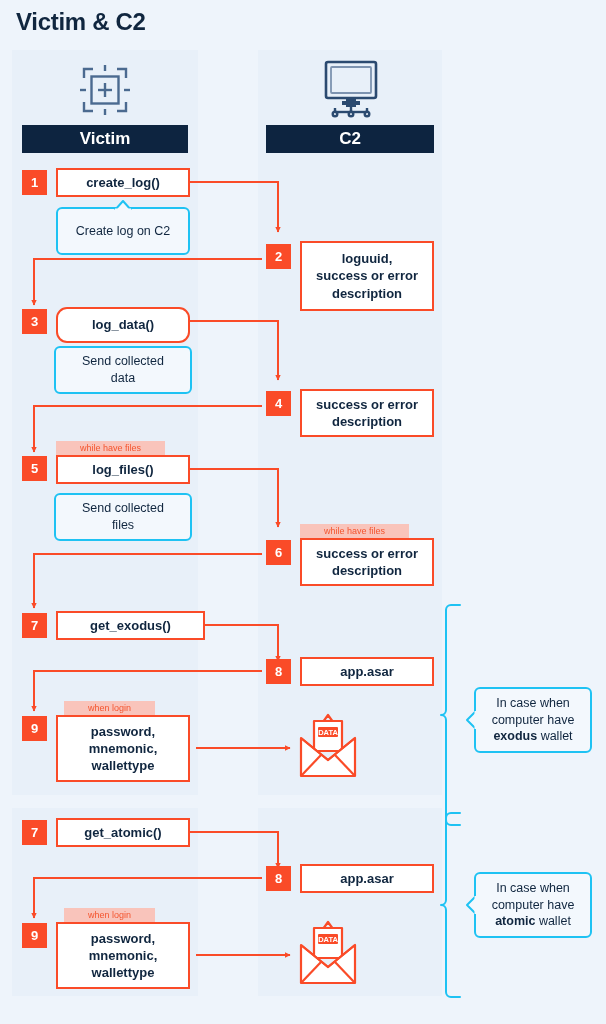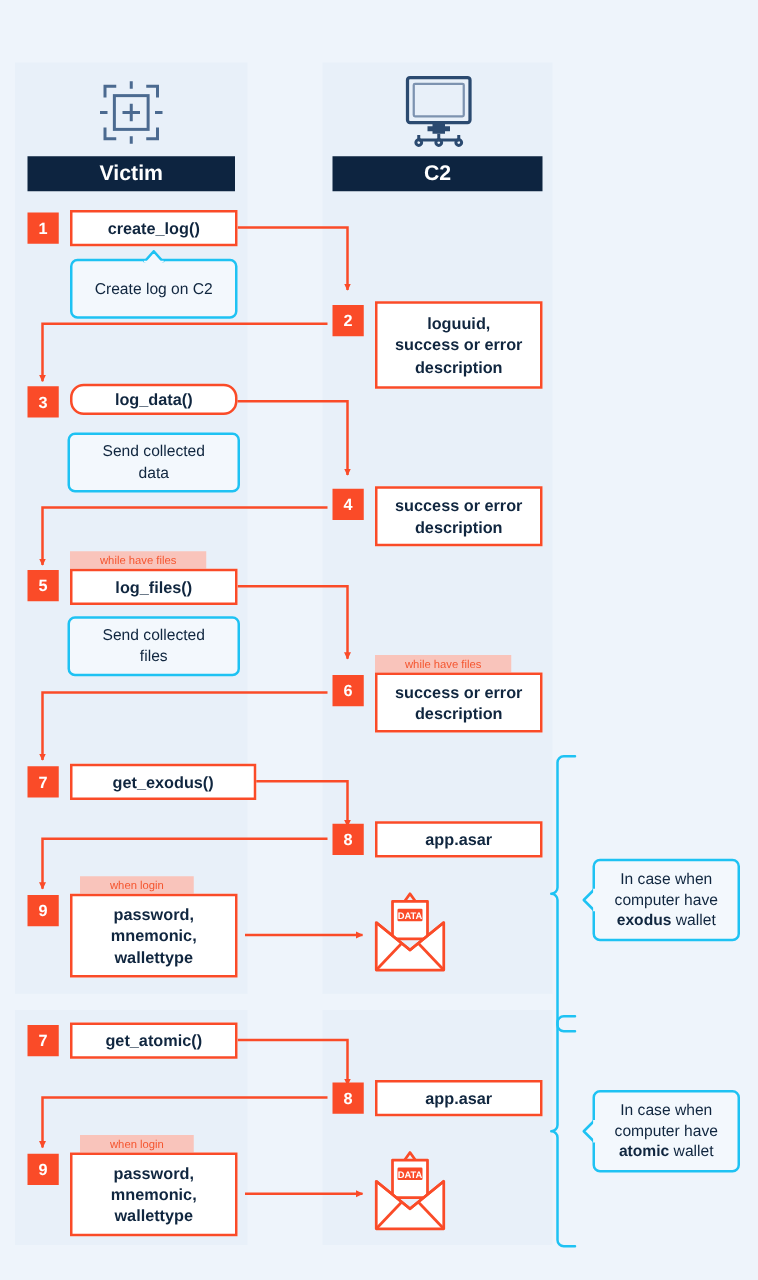--- a/index.html
+++ b/index.html
@@ -150,20 +150,21 @@
     position: absolute;
   }
 
   .sr { position:absolute; width:1px; height:1px; overflow:hidden; clip:rect(0 0 0 0); }
 </style>
 </head>
 <body>
 
 <div id="page">
 
+  <div class="title">Victim &amp; C2</div>
 
   <div class="lane lane-victim" style="top:50px; height:745px;"></div>
   <div class="lane lane-c2" style="top:50px; height:745px;"></div>
   <div class="lane lane-victim" style="top:808px; height:188px;"></div>
   <div class="lane lane-c2" style="top:808px; height:188px;"></div>
 
   <div class="actor-icon" style="left:75px; top:60px; width:60px; height:60px;">
     <svg width="58" height="58" viewBox="0 0 58 58" fill="none" stroke="#4b6a90" stroke-width="2.4">
       <rect x="15.5" y="15.5" width="27" height="27" fill="none" stroke="#4b6a90" stroke-width="2.4"></rect>
       <path d="M8 17 V8 H17"></path>
@@ -262,21 +263,21 @@
     </div>
   <div class="msg-box" style="left:300px; top:241px; width:134px; height:70px; white-space:pre-line;">
     <span>loguuid,
 success or error
 description</span>
   </div>
 
   <div class="step-badge" style="left:22px; top:309px;">
       <span>3</span>
     </div>
-  <div class="msg-box" style="left:56px; top:307px; width:134px; height:25px;border-radius:11px;">
+  <div class="msg-box" style="left:56px; top:307px; width:134px; height:36px;border-radius:11px;">
     <span>log_data()</span>
   </div>
   <div class="callout" style="left:54px; top:346px; width:138px; height:46px; white-space:pre-line;">
     <span class="tail-up">
       
     </span>
     <span>Send collected
 data</span>
   </div>
 

